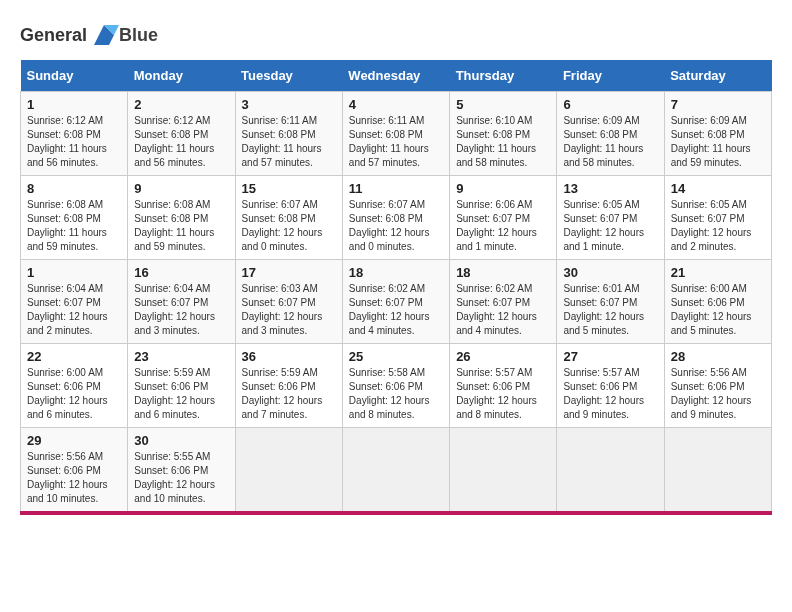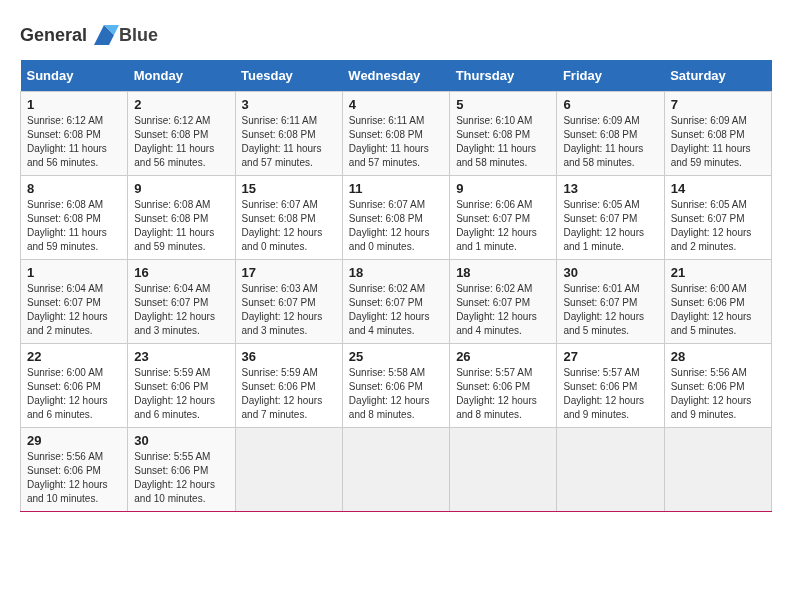--- a/index.html
+++ b/index.html
@@ -74,21 +74,21 @@
     }
     .day-info {
       font-size: 10px;
       color: #333;
       line-height: 1.4;
     }
     .empty-cell {
       background: #f0f0f0 !important;
     }
     .calendar tbody tr:last-child td {
-      border-bottom: 1px solid #be185d;
+      border-bottom: 4px solid #be185d;
     }
   </style>
 </head>
 <body>
 
 <div class="header-area">
   <div class="logo">
     <span style="font-size:18px;font-weight:bold;color:#333;">General</span>
     <svg class="logo-icon" viewBox="0 0 30 30" xmlns="http://www.w3.org/2000/svg">
       <polygon points="5,25 15,5 25,15 20,25" fill="#2a6ebb"></polygon>

